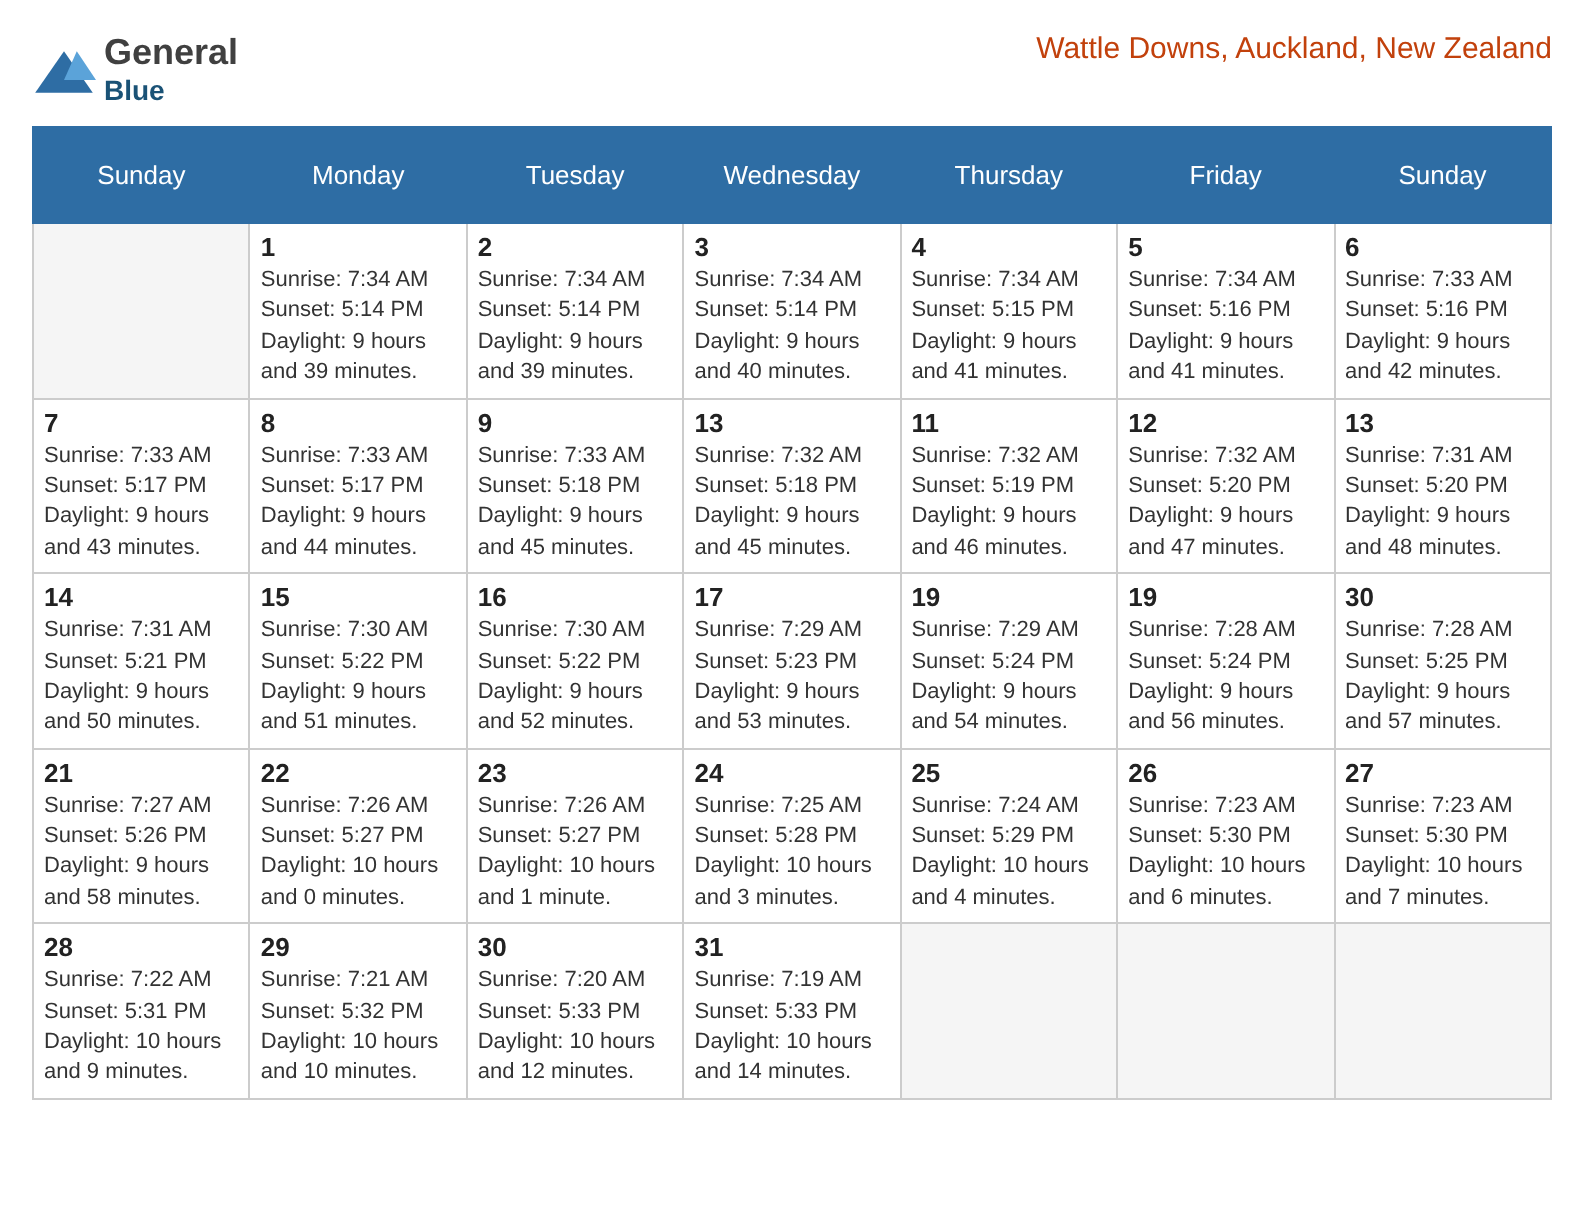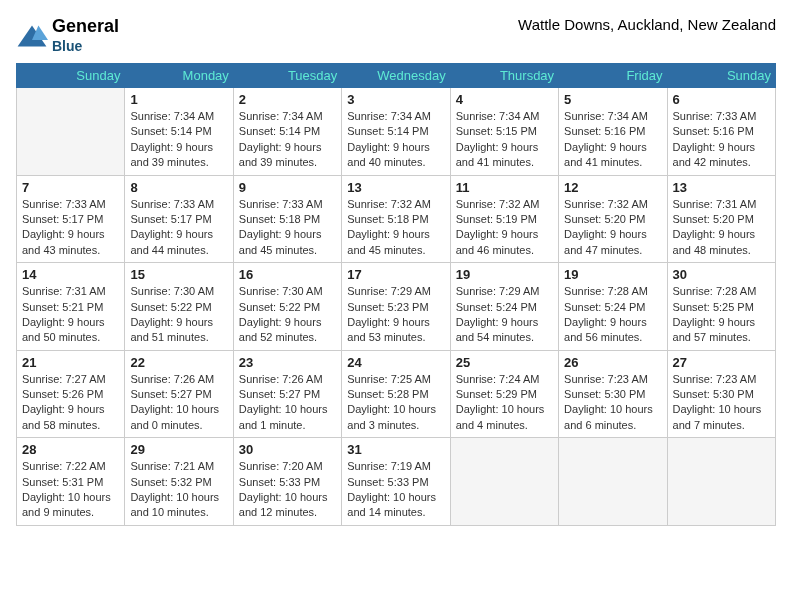--- a/index.html
+++ b/index.html
@@ -34,32 +34,32 @@
     .title-area {
       text-align: right;
     }
     .month-title {
       font-size: 36px;
       font-weight: bold;
       color: #1a3a5c;
     }
     .location-title {
       font-size: 15px;
-      color: #000000;
+      color: #c2410c;
     }
     .calendar {
       width: 100%;
       border-collapse: collapse;
       font-size: 11px;
     }
     .calendar th {
       background: #2e6da4;
-      color: #5eead4;
-      padding: 4px 4px;
-      text-align: right;
+      color: #ffffff;
+      padding: 16px 4px;
+      text-align: center;
       font-size: 13px;
       font-weight: normal;
       border: 1px solid #2e6da4;
     }
     .calendar td {
       border: 1px solid #ccc;
       vertical-align: top;
       padding: 4px 5px;
       width: calc(100% / 7);
       height: 80px;
@@ -90,21 +90,21 @@
 <body>
 
 <div class="header">
   <div class="logo">
     <div class="logo-row">
       <svg class="logo-icon" viewBox="0 0 40 30" xmlns="http://www.w3.org/2000/svg">
         <polygon points="20,2 38,28 2,28" fill="#2e6da4"></polygon>
         <polygon points="28,2 40,20 20,20" fill="#5ba3d9"></polygon>
       </svg>
       <div>
-        <span style="font-size:18px;font-weight:bold;color:#000000;">General</span><br>
+        <span style="font-size:18px;font-weight:bold;color:#404040;">General</span><br>
         <span style="font-size:14px;font-weight:bold;color:#1a5276;">Blue</span>
       </div>
     </div>
   </div>
   <div class="title-area">
     <div class="location-title">Wattle Downs, Auckland, New Zealand</div>
   </div>
 </div>
 
 <table class="calendar">

